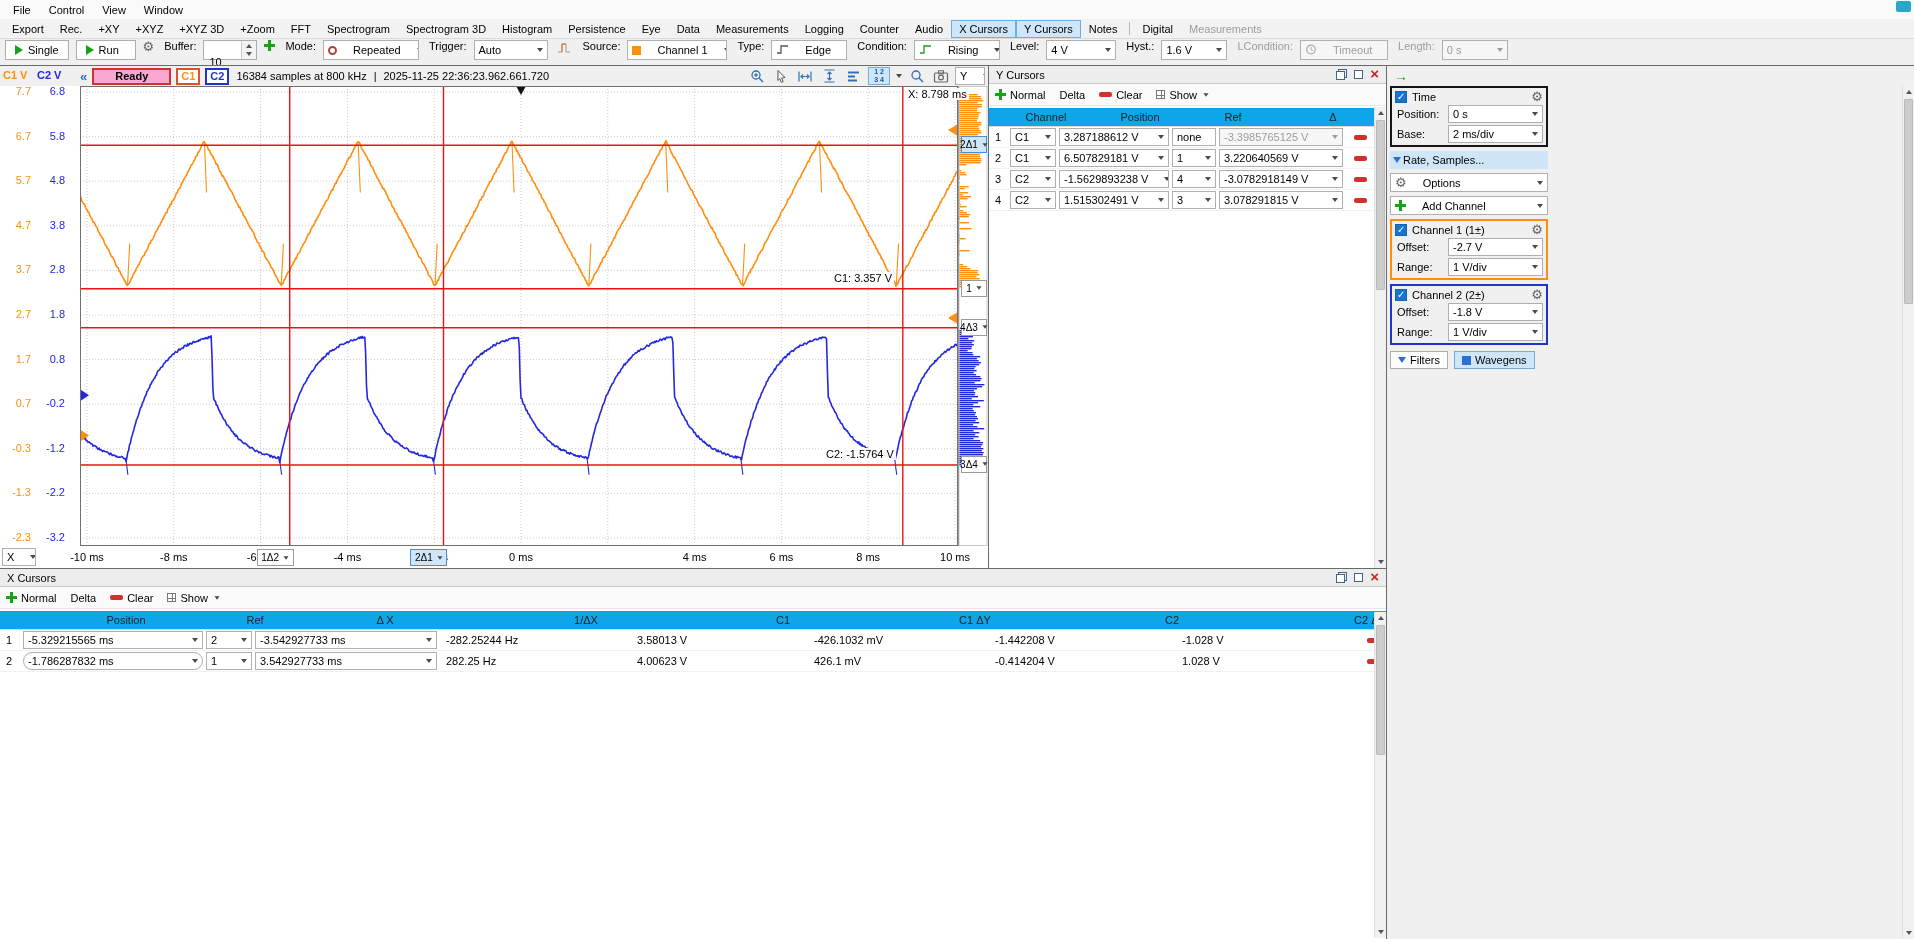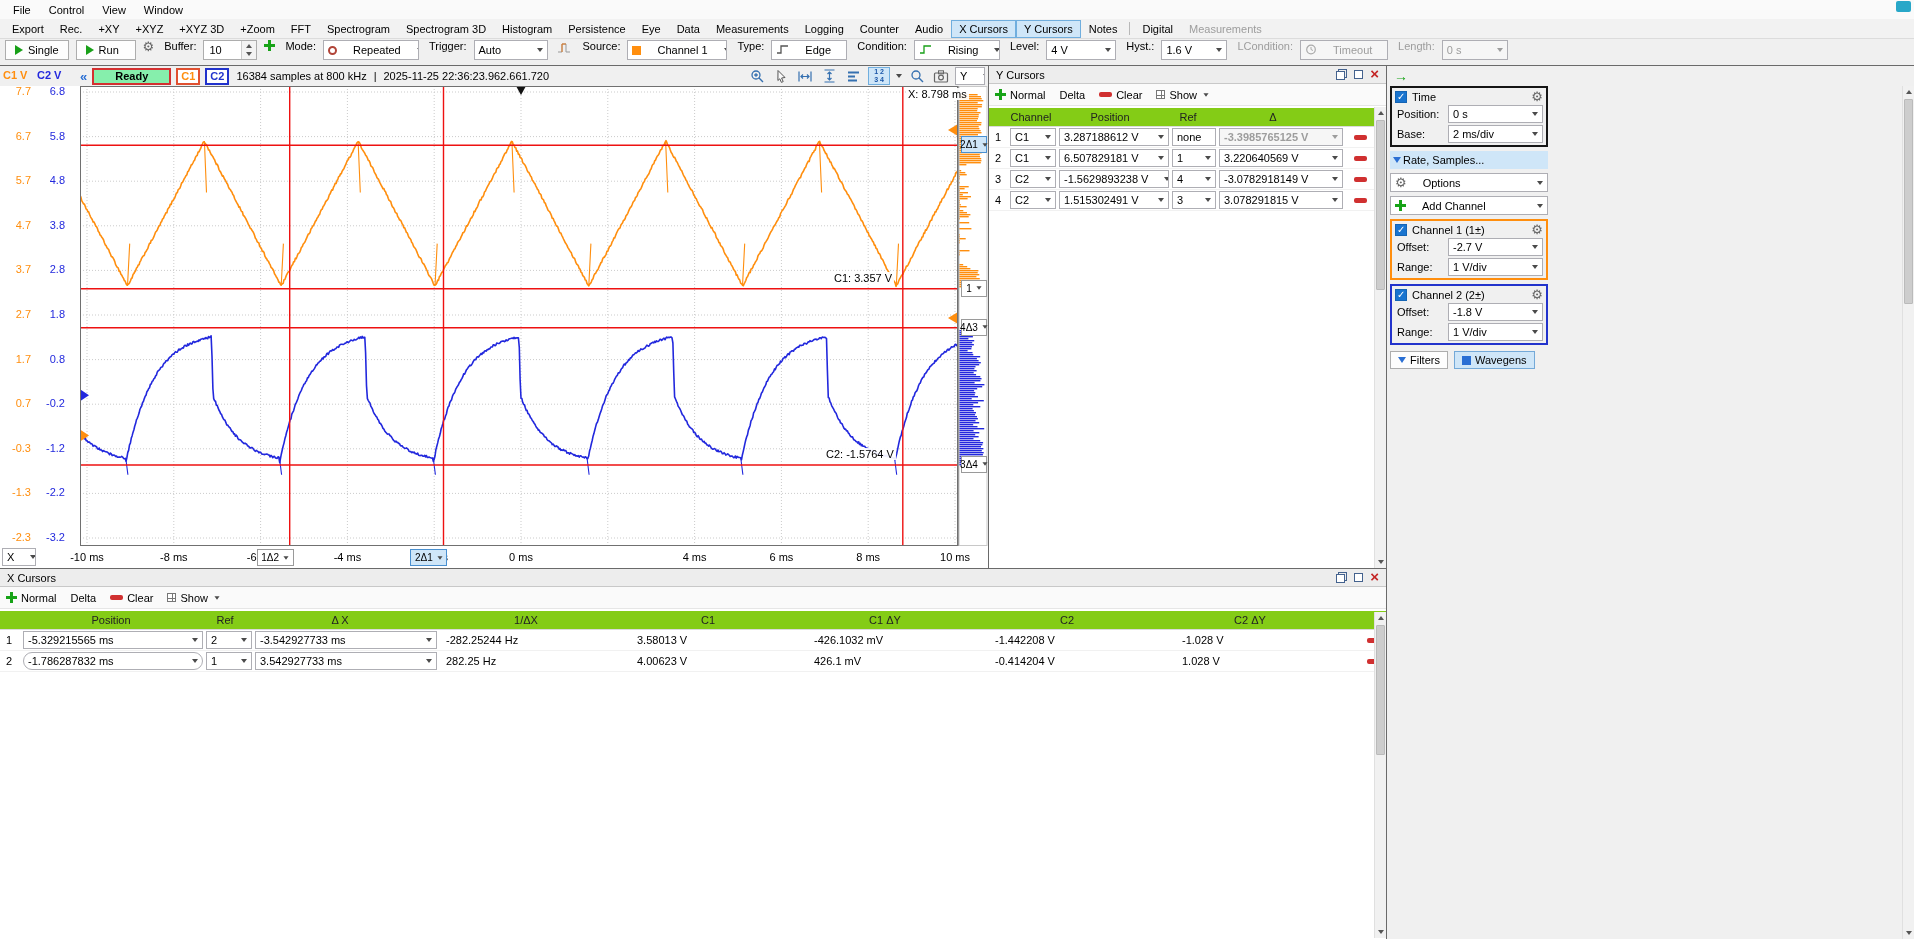--- a/index.html
+++ b/index.html
@@ -16,21 +16,21 @@
 .tab.disabled{color:#9d9d9d}
 .tab-sep{width:1px;height:13px;background:#b8b8b8;margin:0 4px}
 
 .controlbar{position:absolute;left:0;top:40px;width:100%;height:25px;display:flex;gap:7px;padding-left:5px}
 .lbl{margin-left:3px;white-space:nowrap}
 .tool-btn{display:inline-flex;align-items:center;gap:5px;background:#fdfdfd;border:1px solid #adadad;height:20px;padding:0 9px;font:11px "Liberation Sans",sans-serif;white-space:nowrap}
 .tool-btn.hl{background:var(--hl);border-color:#74a9d8}
 .play-icon{width:0;height:0;border-left:8px solid #18a018;border-top:5px solid transparent;border-bottom:5px solid transparent;flex:none}
 .gear::before{content:'\2699';font-size:13px;color:#666;line-height:1}
 .spinner{display:inline-flex;border:1px solid #adadad;background:#fff;height:20px;width:54px}
-.spin-val{flex:1;padding:3px 0 0 5px}
+.spin-val{flex:1;padding:15px 0 0 5px}
 .spin-btns{width:15px;border-left:1px solid #ccc;display:flex;flex-direction:column;align-items:center;justify-content:space-evenly;background:#f3f3f3}
 .tri-up{width:0;height:0;border-left:3px solid transparent;border-right:3px solid transparent;border-bottom:4px solid #555}
 .tri-down{width:0;height:0;border-left:3px solid transparent;border-right:3px solid transparent;border-top:4px solid #555}
 .plus-icon{position:relative;width:11px;height:11px;flex:none}
 .plus-icon::before{content:'';position:absolute;left:4px;top:0;width:3px;height:11px;background:#17a317}
 .plus-icon::after{content:'';position:absolute;left:0;top:4px;width:11px;height:3px;background:#17a317}
 .minus-icon{width:13px;height:5px;background:#d03030;border-radius:2px;flex:none}
 .dd{display:inline-flex;align-items:center;gap:16px;background:#fff;border:1px solid #aeaeb4;height:20px;padding:0 4px;white-space:nowrap;overflow:hidden}
 .caret{width:0;height:0;border-left:3.5px solid transparent;border-right:3.5px solid transparent;border-top:4.5px solid #4a4a4a;margin-left:auto;flex:none}
 .caret.sm{margin-left:2px;transform:scale(.85)}
@@ -38,21 +38,21 @@
 .sq-icon{width:9px;height:9px;background:var(--c1);flex:none}
 .disabled,.disabled .val{color:#9d9d9d}
 .dd.disabled{background:#f6f6f6}
 .dd.disabled .caret{border-top-color:#9d9d9d}
 
 .scope-header{position:absolute;left:0;top:66px;width:988px;height:20px;display:flex;align-items:center;gap:5px;padding-left:80px;background:#f0f0f0}
 .axis-hdr{position:absolute;top:3px;font-weight:bold}
 .c1h{left:3px;color:var(--c1)}
 .c2h{left:37px;color:var(--c2)}
 .back-arrows{color:#2a6fd4;font-weight:bold;font-size:13px}
-.ready-box{border:2px solid #d43030;background:#86efac;font-weight:bold;padding:0 21px;height:17px;line-height:13px}
+.ready-box{border:2px solid #d43030;background:#f9a8d4;font-weight:bold;padding:0 21px;height:17px;line-height:13px}
 .ch-badge{border:2px solid;background:#fff;font-weight:bold;height:17px;line-height:13px;padding:0 3px}
 .c1b{color:var(--c1);border-color:#e05030}
 .c2b{color:#2233cc;border-color:#2233cc}
 .info{margin-left:2px;white-space:nowrap}
 .flex-sp{flex:1}
 .hicon{width:18px;height:16px;display:inline-flex;align-items:center;justify-content:center}
 .quad{display:inline-flex;flex-direction:column;align-items:center;justify-content:center;width:22px;height:18px;background:var(--hl);border:1px solid var(--hlb);font-size:7px;line-height:8px;color:#1a56a8;font-weight:bold}
 .ybtn{width:30px;height:18px;margin-right:3px}
 
 .scope-bg{position:absolute;left:0;top:86px;width:988px;height:482px;background:#fff}
@@ -74,21 +74,21 @@
 .xpanel{left:0;top:568px;width:1386px;height:371px}
 .panel-title{height:19px;background:#ededed;border-top:1px solid #6a6a6a;border-bottom:1px solid #c8c8c8;display:flex;align-items:center;padding:0 7px;gap:7px}
 .wc-max{width:9px;height:9px;border:1px solid #44628e;background:#fff}
 .wc-restore{position:relative;width:11px;height:11px}
 .wc-restore::before{content:'';position:absolute;left:0;bottom:0;width:7px;height:7px;border:1px solid #44628e;background:#fff;z-index:1}
 .wc-restore::after{content:'';position:absolute;right:0;top:0;width:7px;height:7px;border:1px solid #44628e}
 .wc-close::before{content:'\00d7';color:#c42626;font-weight:bold;font-size:15px;line-height:11px}
 .panel-toolbar{height:22px;display:flex;align-items:center;gap:14px;padding-left:6px;background:#fafafa;border-bottom:1px solid #e6e6e6}
 .ptool{display:inline-flex;align-items:center;gap:4px}
 .grid-icon{width:9px;height:9px;border:1px solid #777;background:linear-gradient(#777,#777) 4px 0/1px 9px no-repeat,linear-gradient(#777,#777) 0 4px/9px 1px no-repeat,#fff}
-.tbl-head{display:flex;align-items:center;height:19px;background:#84cc16;border-bottom:1px solid #dadada;padding-left:4px;gap:1px;margin-top:2px}
+.tbl-head{display:flex;align-items:center;height:19px;background:#0ea5e9;border-bottom:1px solid #dadada;padding-left:4px;gap:16px;margin-top:2px}
 .th{text-align:center;color:#222;flex:none}
 .trow{display:flex;align-items:center;height:21px;padding-left:4px;gap:3px;border-bottom:1px solid #f1f1f1}
 .tidx{width:14px;padding-left:2px;flex:none}
 .trow .dd{height:18px;flex:none}
 .tcell{padding-left:6px;white-space:nowrap;overflow:hidden;flex:none}
 .rm{margin-left:8px}
 
 .sbar{position:absolute;width:12px;background:#f1f1f1;border-left:1px solid #e0e0e0;z-index:4}
 .sb-btn{position:absolute;left:0;width:11px;height:12px;display:flex;align-items:center;justify-content:center}
 .sb-btn.bot{bottom:0}
@@ -576,21 +576,21 @@
           <span class="caret"></span>
         </span>
         <span class="dd" style="width: 110px;">
           <span class="val">3.287188612 V</span>
           <span class="caret"></span>
         </span>
         <span class="dd" style="width: 44px;">
           <span class="val">none</span>
           <span class="caret"></span>
         </span>
-        <span class="dd disabled" style="width: 124px; font-weight: bold;">
+        <span class="dd disabled" style="width: 124px;">
           <span class="val">-3.3985765125 V</span>
           <span class="caret"></span>
         </span>
         <span class="minus-icon rm"></span>
       </div>
       <div class="trow">
         <span class="tidx">2</span>
         <span class="dd" style="width: 46px;">
           <span class="val">C1</span>
           <span class="caret"></span>

